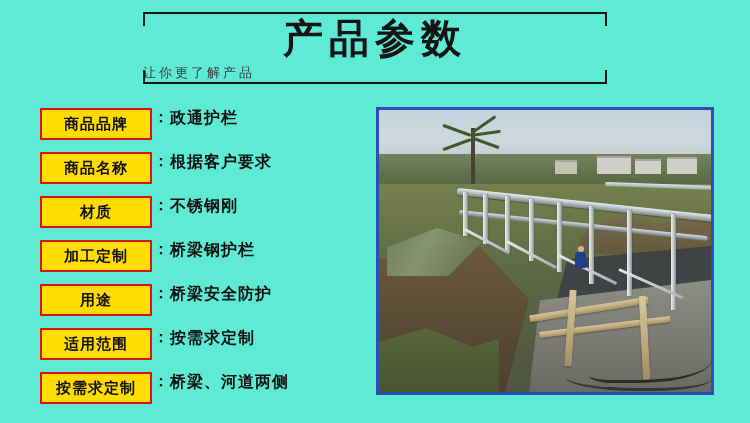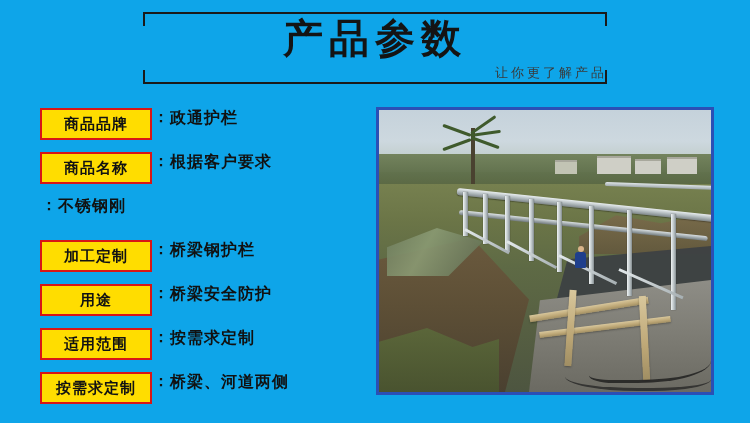--- a/index.html
+++ b/index.html
@@ -11,21 +11,21 @@
     width: 750px;
     height: 423px;
     font-family: "Liberation Sans", sans-serif;
     overflow: hidden;
     position: relative;
   }
   .page {
     position: relative;
     width: 750px;
     height: 423px;
-    background: #0ea5e9;
+    background: #5eead4;
   }
 
   
   .header {
     position: absolute;
     left: 0;
     top: 0;
     width: 750px;
     height: 96px;
   }
@@ -68,21 +68,21 @@
     letter-spacing: 6px;
     color: #141414;
     font-family: "DejaVu Sans", "Liberation Sans", sans-serif;
     white-space: nowrap;
   }
   .subtitle {
     position: absolute;
     left: 0;
     top: 52px;
     width: 464px;
-    text-align: right;
+    text-align: left;
     font-size: 13px;
     line-height: 18px;
     letter-spacing: 3px;
     color: #3a3a3a;
     font-family: "DejaVu Sans", "Liberation Sans", sans-serif;
     white-space: nowrap;
   }
 
   
   .specs {
@@ -342,20 +342,21 @@
       <div class="spec-value">政通护栏</div>
     </div>
 
     <div class="spec-row">
       <div class="spec-label">商品名称</div>
       <div class="spec-colon">：</div>
       <div class="spec-value">根据客户要求</div>
     </div>
 
     <div class="spec-row">
+      <div class="spec-label">材质</div>
       <div class="spec-colon">：</div>
       <div class="spec-value">不锈钢刚</div>
     </div>
 
     <div class="spec-row">
       <div class="spec-label">加工定制</div>
       <div class="spec-colon">：</div>
       <div class="spec-value">桥梁钢护栏</div>
     </div>
 

